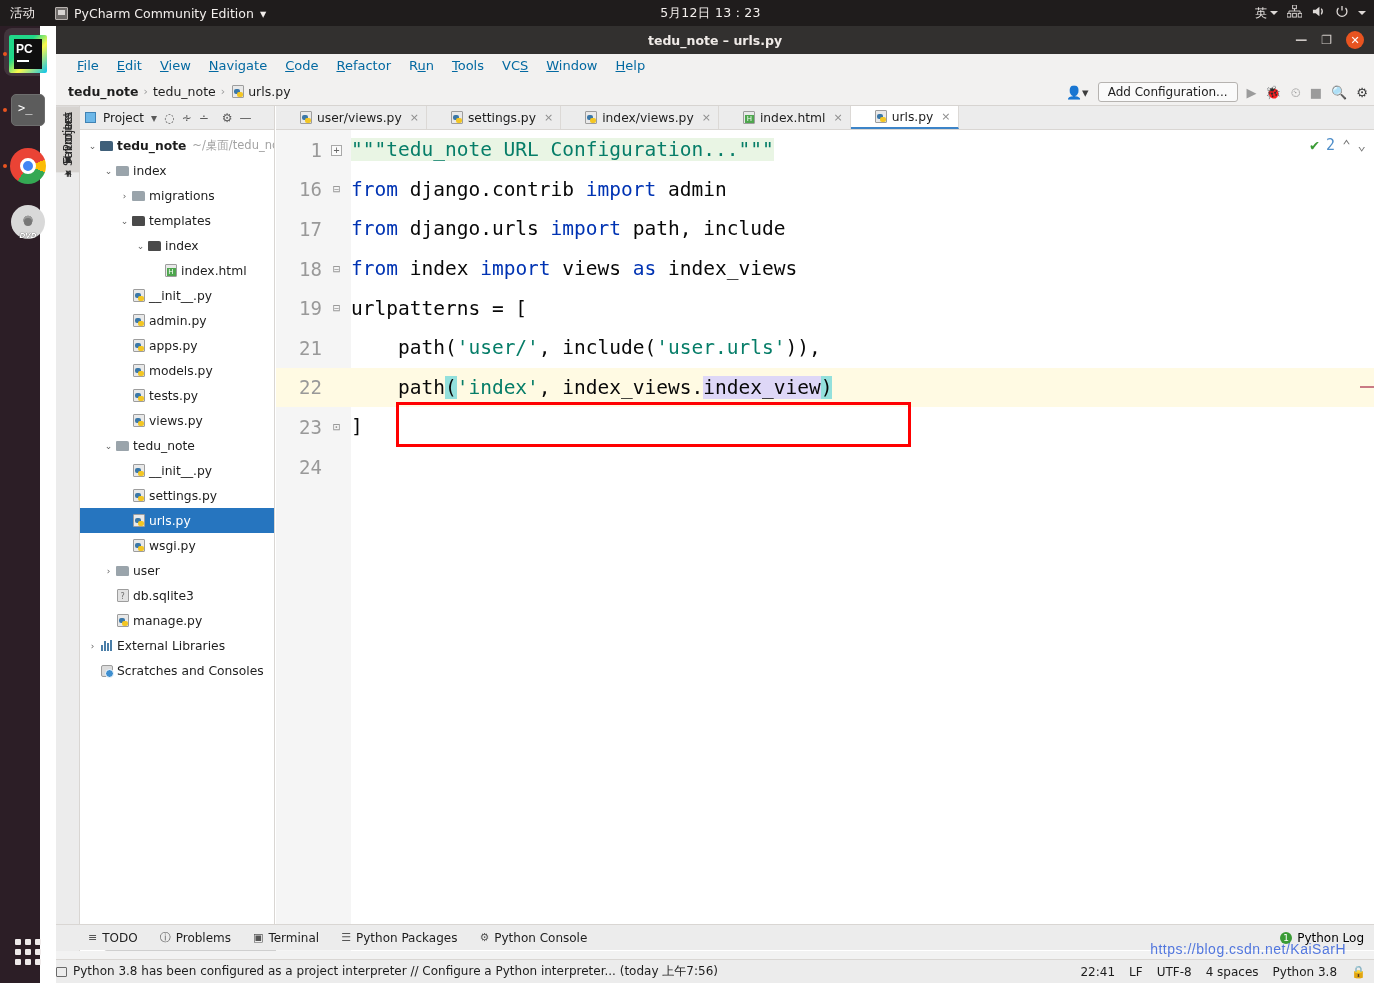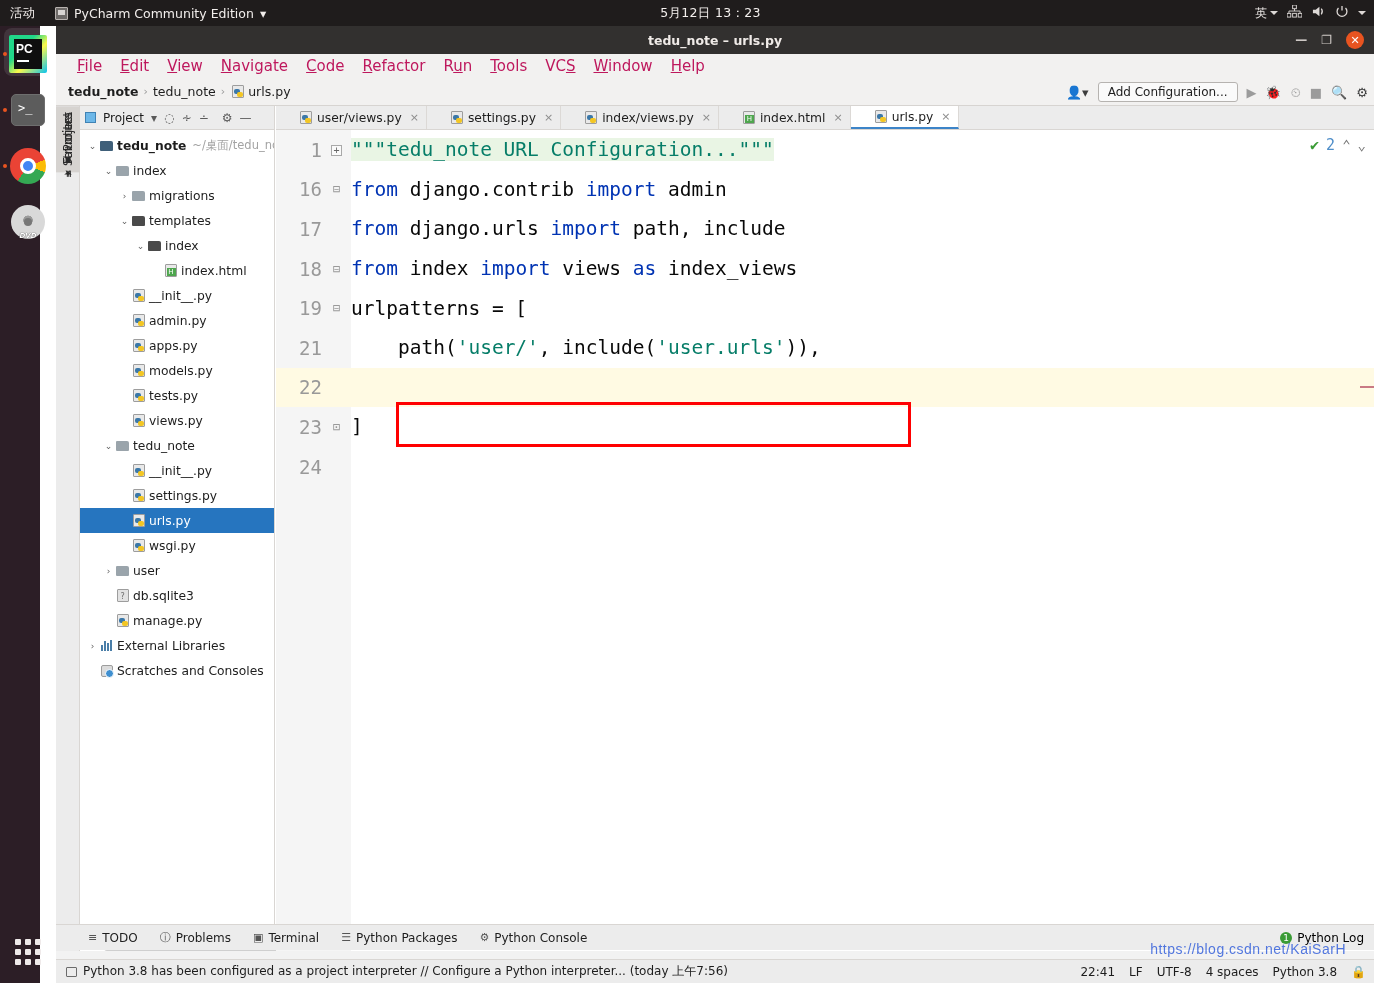--- a/index.html
+++ b/index.html
@@ -60,21 +60,21 @@
 
   
   .pc-window { position:absolute; left:56px; top:26px; width:1318px; height:957px; background:#f2f2f2; }
   .pc-titlebar { height:28px; background:#32302f; color:#f0ebe8; display:flex; align-items:center; justify-content:center; position:relative; font-size:12.5px; font-weight:600;}
   .win-btns { position:absolute; right:10px; top:0; height:28px; display:flex; align-items:center; gap:14px; }
   .win-btn { color:#cfc9c6; font-size:12px; line-height:1; cursor:default; }
   .win-close { width:18px;height:18px;border-radius:50%;background:#e95420;color:#fff;display:flex;align-items:center;justify-content:center;font-size:11px; }
 
   
   .pc-menubar { height:24px; background:#f2f1f0; display:flex; align-items:center; padding-left:12px; gap:0px; border-bottom:1px solid #f2f1f0;}
-  .menu-item { padding:2px 9px; color:#be185d; font-size:15px; }
+  .menu-item { padding:2px 9px; color:#0369a1; font-size:13px; }
   .menu-item u { text-decoration:underline; }
 
   
   .pc-navbar { height:28px; background:#f2f1f0; display:flex; align-items:center; padding-left:12px; position:relative; border-bottom:1px solid #d7d4d1;}
   .crumb { display:flex; align-items:center; font-size:12.5px; color:#1d1d1d; }
   .crumb.b { font-weight:700; }
   .crumb-sep { color:#9a9a9a; margin:0 5px; font-size:11px; }
   .navbar-right { position:absolute; right:6px; top:0; height:28px; display:flex; align-items:center; gap:9px; }
   .cfgbtn { border:1px solid #b6b3b0; background:#fafafa; border-radius:3px; font-size:12px; padding:2px 9px; color:#1e1e1e;}
   .tbicon { color:#9b9b9b; font-size:13px; line-height:1; }
@@ -146,21 +146,21 @@
   .rightmark { position:absolute; right:0; width:14px; height:2px; background:#c97a84; }
 
   
   .bottom-bar { position:absolute; left:0; bottom:33px; width:1318px; height:26px; background:#ececec; border-top:1px solid #d9d6d3; display:flex; align-items:center; padding-left:32px; gap:22px;}
   .bt { display:flex; align-items:center; gap:5px; font-size:12px; color:#1d1d1d; }
   .bt .bi { font-size:11px; color:#555; }
   .evlog { position:absolute; right:10px; display:flex; align-items:center; gap:5px; font-size:12px;}
   .evbadge { width:12px;height:12px;border-radius:50%;background:#3a9b35;color:#fff;font-size:9px;display:flex;align-items:center;justify-content:center;}
 
   
-  .status-bar { position:absolute; left:0; bottom:0; width:1318px; height:24px; background:#ececec; border-top:1px solid #d9d6d3; display:flex; align-items:center; padding-left:10px; font-size:12px; color:#1d1d1d;}
+  .status-bar { position:absolute; left:0; bottom:0; width:1318px; height:24px; background:#ececec; border-top:1px solid #d9d6d3; display:flex; align-items:center; padding-left:0; font-size:12px; color:#1d1d1d;}
   .status-left { display:flex; align-items:center; gap:6px;}
   .sbox { width:11px;height:10px;border:1px solid #6b6b6b; border-radius:1px;}
   .status-right { position:absolute; right:8px; display:flex; align-items:center; gap:14px; font-size:12px;}
   .lockicon { font-size:12px; color:#4a4a4a; }
   .watermark { position:absolute; right:28px; bottom:26px; font-size:14px; color:#1d4ed8; opacity:.75; font-family:"Liberation Sans",sans-serif; letter-spacing:0.5px;}
   .scroll-h { position:absolute; left:24px; bottom:0px; width:180px; height:6px; background:#cfcfcf; border-radius:3px; }
 </style>
 </head>
 <body>
 
@@ -571,20 +571,21 @@
 
             <div class="cline">
               <span class="lnum">21</span>
               <span class="foldcol"></span>
               <span class="ctext"><span>    path(</span><span class="s">'user/'</span><span>, include(</span><span class="s">'user.urls'</span><span>)),</span></span>
             </div>
 
             <div class="cline hl">
               <span class="lnum">22</span>
               <span class="foldcol"></span>
+              <span class="ctext"><span>    path</span><span class="hl-paren">(</span><span class="s">'index'</span><span>, index_views.</span><span class="hl-ident">index_view</span><span class="hl-paren">)</span></span>
               <span class="rightmark" style="top:18px"></span>
             </div>
 
             <div class="cline">
               <span class="lnum">23</span>
               <span class="foldcol">⊡</span>
               <span class="ctext">]</span>
             </div>
 
             <div class="cline">

